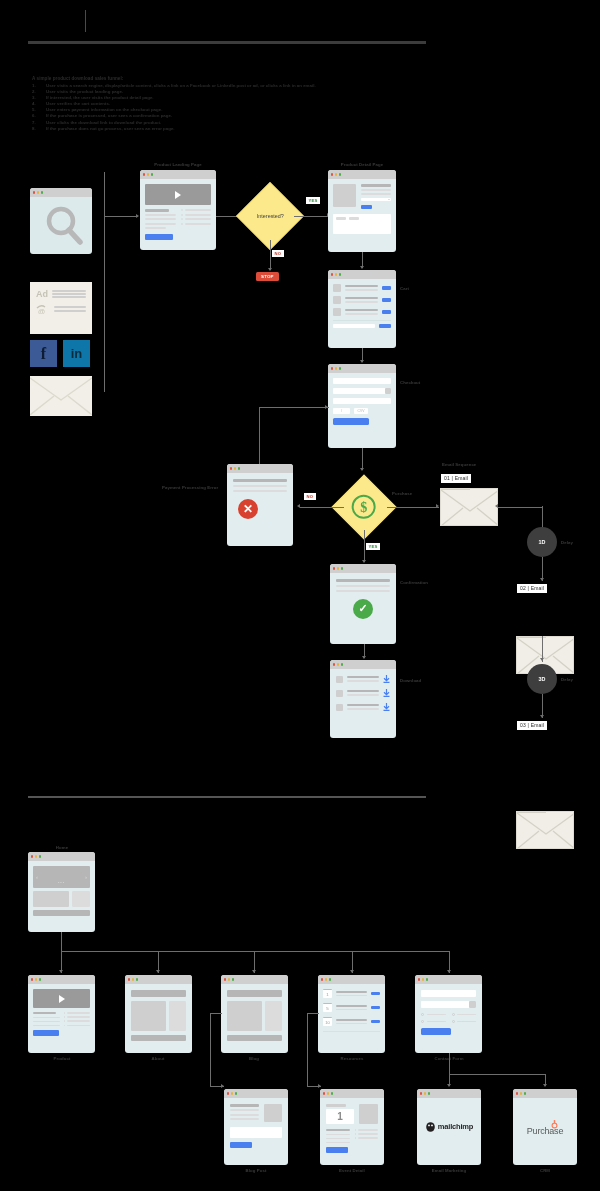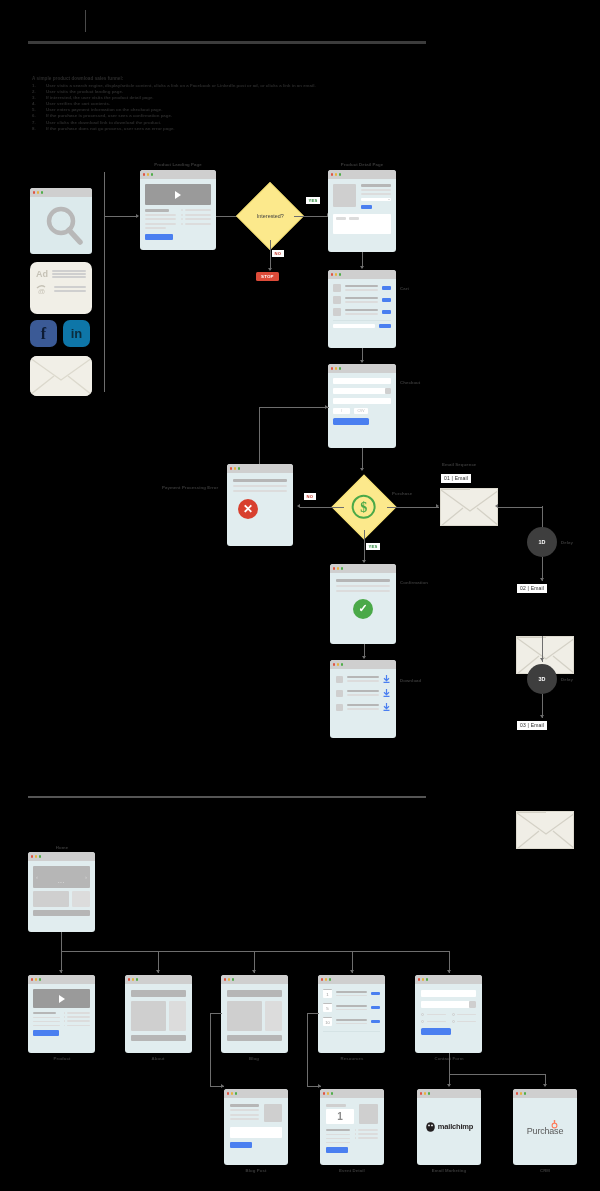--- a/index.html
+++ b/index.html
@@ -52,21 +52,21 @@
   .white-box { background: #fff; border-radius: 1px; }
 
   
   .video { background: #9a9a9a; display: flex; align-items: center; justify-content: center; }
   .play { width: 0; height: 0; border-left: 6px solid #fff; border-top: 4px solid transparent; border-bottom: 4px solid transparent; }
 
   
   .tile-search { background: #dceaec; }
   .tile-ad { background: #f1efe7; }
   .tile-mail { background: #f1efe7; }
-  .sq { border-radius: 7px; }
+  .sq { border-radius: 0; margin-top: 20px; }
 
   
   .diamond {
     background: #fce98c; border: 1px solid #f3dd72;
     transform: rotate(45deg);
     display: flex; align-items: center; justify-content: center;
   }
   .diamond > span { transform: rotate(-45deg); font-size: 5.4px; color: #3f3f3f; white-space: nowrap; }
 
   

